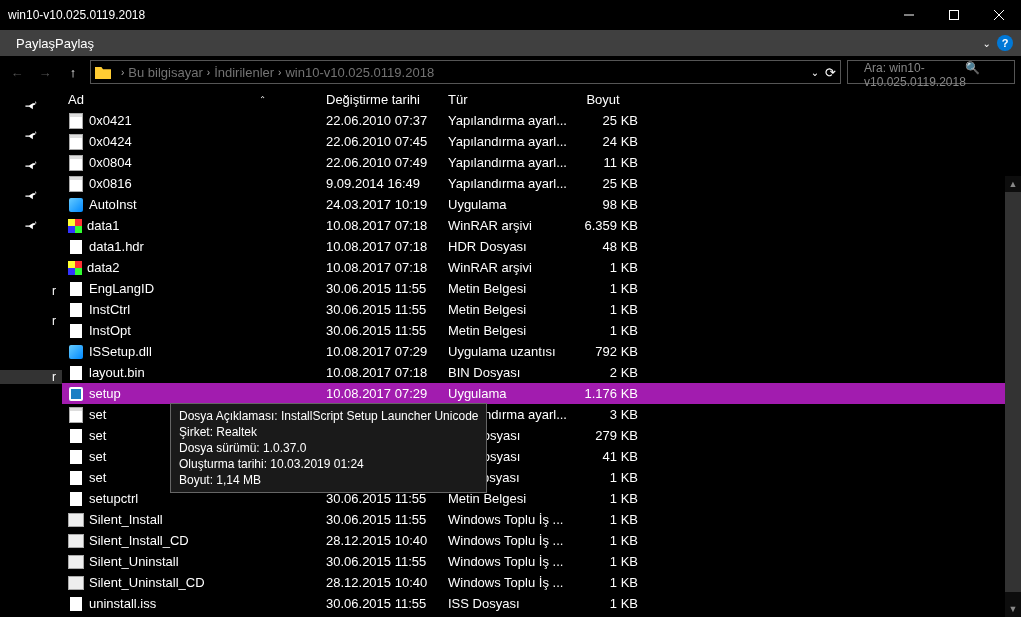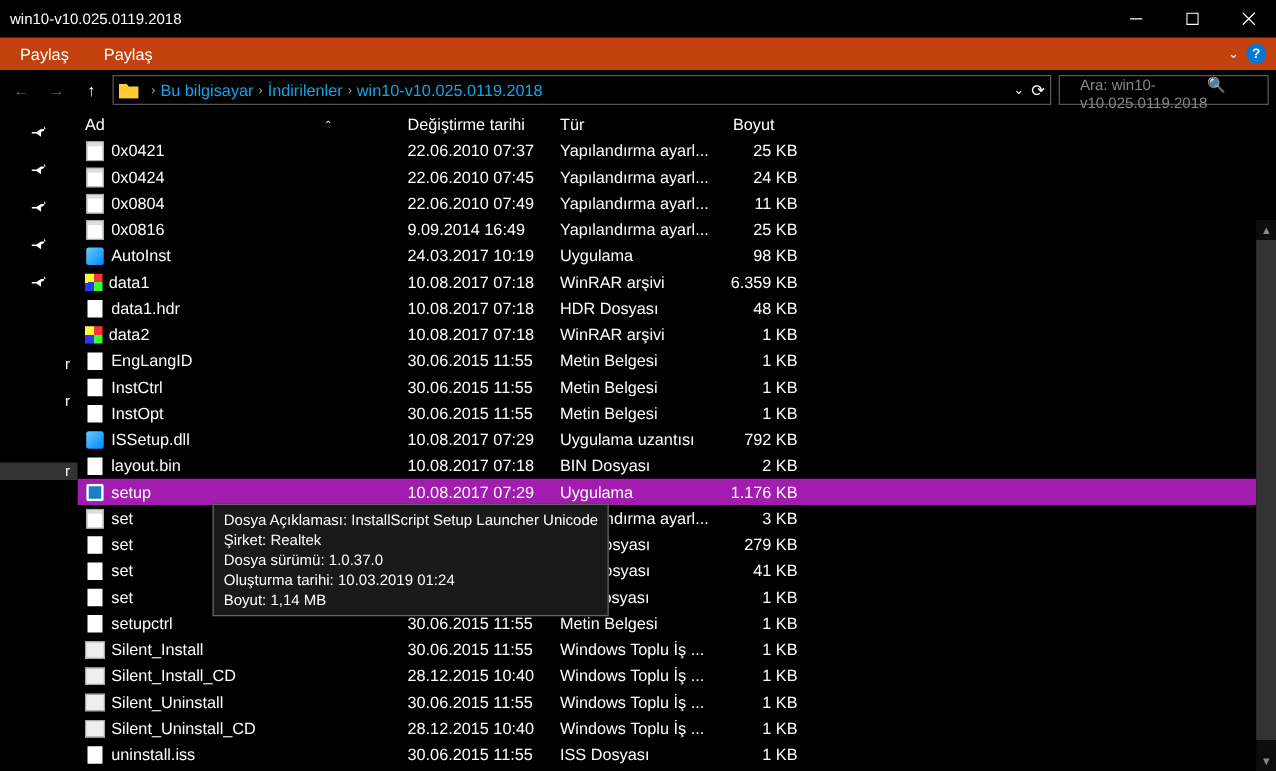--- a/index.html
+++ b/index.html
@@ -3,32 +3,32 @@
 <meta charset="utf-8">
 <style>
 * { margin: 0; padding: 0; box-sizing: border-box; font-family: "Segoe UI", Arial, sans-serif; }
 html, body { width: 1021px; height: 617px; background: #000; color: #fff; overflow: hidden; font-size: 13px; }
 .titlebar { height: 30px; background: #000; display: flex; align-items: center; padding-left: 8px; }
 .titlebar-text { color: #fff; font-size: 12px; flex: 1; }
 .titlebar-btns { display: flex; }
 .titlebar-btn { width: 45px; height: 30px; display: flex; align-items: center; justify-content: center; color: #fff; }
 .titlebar-btn svg { width: 10px; height: 10px; }
 
-.menubar { height: 26px; background: #c2410c; display: flex; align-items: center; padding-left: 16px; gap: 28px; position: relative; }
+.menubar { height: 26px; background: #404040; display: flex; align-items: center; padding-left: 16px; position: relative; }
 .menubar span { color: #fff; font-size: 13px; }
 .menu-right { position: absolute; right: 8px; display: flex; align-items: center; gap: 6px; }
 .help-icon { width: 16px; height: 16px; border-radius: 50%; background: #0078d7; color: #fff; display: flex; align-items: center; justify-content: center; font-size: 11px; font-weight: bold; }
 
 .addrbar { height: 32px; background: #000; display: flex; align-items: center; padding: 0 6px; gap: 6px; }
 .nav-icon { width: 22px; height: 22px; display: flex; align-items: center; justify-content: center; }
 .nav-arrow { color: #555; }
 .breadcrumb-box { flex: 1; height: 24px; border: 1px solid #555; display: flex; align-items: center; padding: 0 4px; }
 .folder-icon-small { width: 16px; height: 14px; background: #ffcc33; margin-right: 6px; clip-path: polygon(0 15%, 40% 15%, 50% 30%, 100% 30%, 100% 100%, 0 100%); }
 .bc-sep { color: #aaa; padding: 0 4px; font-size: 10px; }
-.bc-seg { color: #0ea5e9; font-size: 13px; }
+.bc-seg { color: #737373; font-size: 13px; }
 .addr-actions { margin-left: auto; display: flex; align-items: center; gap: 6px; color: #fff; }
 .search-box { width: 168px; height: 24px; border: 1px solid #555; display: flex; align-items: flex-start; padding: 0 16px; color: #888; font-size: 12px; }
 .search-box span { flex: 1; }
 
 .main { display: flex; height: calc(617px - 30px - 26px - 32px); background: #000; position: relative; }
 .sidebar { width: 62px; background: #000; border-right: 0; padding-top: 10px; display: flex; flex-direction: column; gap: 16px; align-items: center; }
 .pin-icon { color: #fff; width: 14px; height: 14px; transform: rotate(45deg); }
 .sidebar-text { color: #fff; font-size: 12px; text-align: right; padding-right: 6px; width: 100%; }
 
 .filelist { flex: 1; overflow: hidden; position: relative; }

